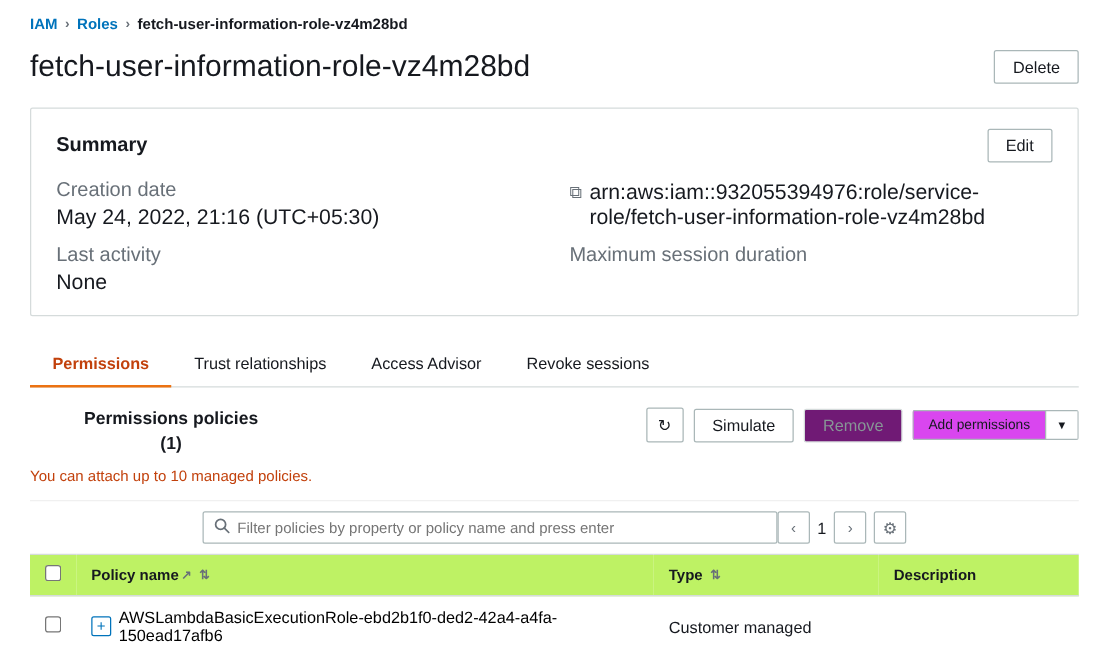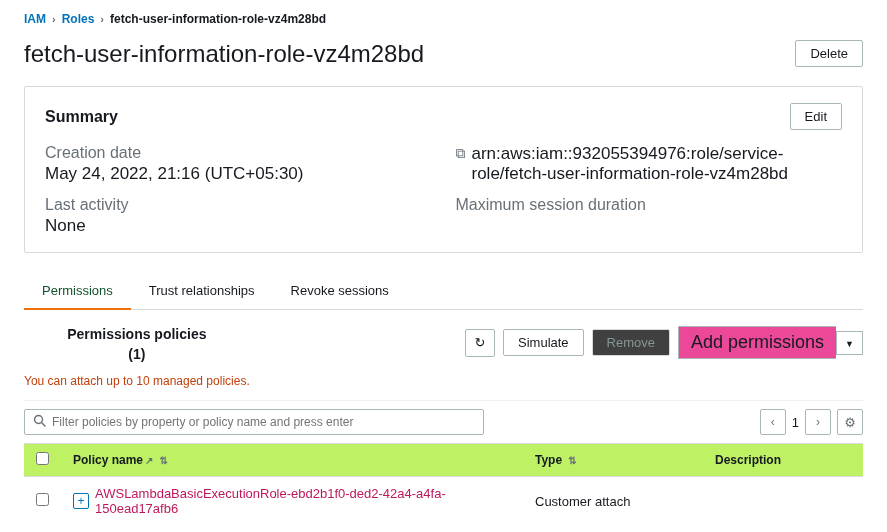--- a/index.html
+++ b/index.html
@@ -120,23 +120,23 @@
     }
     .tab {
       padding: 10px 18px;
       cursor: pointer;
       font-size: 13px;
       color: #16191f;
       border-bottom: 2px solid transparent;
       margin-bottom: -1px;
     }
     .tab.active {
-      color: #14532d;
+      color: #c2410c;
       border-bottom: 2px solid #ec7211;
-      font-weight: 400;
+      font-weight: 700;
     }
     
     .permissions-section {
       padding: 16px 0 0 0;
     }
     .permissions-header {
       display: flex;
       align-items: flex-start;
       justify-content: space-between;
       margin-bottom: 12px;
@@ -164,51 +164,51 @@
       display: inline-flex;
       align-items: center;
       justify-content: center;
       cursor: pointer;
       font-size: 13px;
       color: #16191f;
     }
     .btn-remove {
       color: #879596;
       border-color: #d5dbdb;
-      background: #404040;
+      background: #701a75;
     }
     
     .add-permissions-btn {
       display: inline-flex;
       align-items: center;
       border-radius: 2px;
       overflow: hidden;
     }
     .add-permissions-main {
       padding: 5px 12px;
-      background: #ec4899;
+      background: #d946ef;
       border: 1px solid #aab7b8;
       border-right: none;
       cursor: pointer;
-      font-size: 18px;
+      font-size: 11px;
       color: #16191f;
     }
     .add-permissions-caret {
       padding: 5px 8px;
       background: #fff;
       border: 1px solid #aab7b8;
       cursor: pointer;
       font-size: 11px;
       color: #16191f;
     }
     
     .filter-row {
       display: flex;
       align-items: center;
-      justify-content: space-between;
+      justify-content: center;
       margin-bottom: 0;
       padding: 8px 0;
       border-top: 1px solid #f0f0f0;
     }
     .search-box {
       display: flex;
       align-items: center;
       border: 1px solid #aab7b8;
       border-radius: 2px;
       padding: 4px 8px;
@@ -301,21 +301,21 @@
       width: 160px;
     }
     .sort-icon {
       display: inline-flex;
       align-items: center;
       margin-left: 4px;
       color: #687078;
       font-size: 10px;
     }
     .policy-link {
-      color: #be185d;
+      color: #000000;
       text-decoration: none;
       cursor: pointer;
     }
     .expand-icon {
       display: inline-flex;
       align-items: center;
       justify-content: center;
       width: 16px;
       height: 16px;
       border: 1px solid #0073bb;
@@ -386,20 +386,21 @@
       <div>
         <div class="summary-label">Maximum session duration</div>
       </div>
     </div>
   </div>
 
   <div class="tabs-container">
     <div class="tabs">
       <div class="tab active">Permissions</div>
       <div class="tab">Trust relationships</div>
+      <div class="tab">Access Advisor</div>
       <div class="tab">Revoke sessions</div>
     </div>
   </div>
 
   <div class="permissions-section">
 
     <div class="permissions-header">
       <div>
         <div style="display:flex;align-items:center;gap:4px;flex-direction:column;">
           <span class="permissions-title">Permissions policies</span>
@@ -475,21 +476,21 @@
           <td>
             <input type="checkbox" style="">
           </td>
           <td>
             <div class="policy-name-cell">
               <span class="expand-icon">+</span>
               <a class="policy-link">AWSLambdaBasicExecutionRole-ebd2b1f0-ded2-42a4-a4fa-150ead17afb6</a>
             </div>
           </td>
           <td>
-            <span>Customer attach</span>
+            <span>Customer managed</span>
           </td>
           <td>
             <span></span>
           </td>
         </tr>
       </tbody>
     </table>
 
   </div>
 

